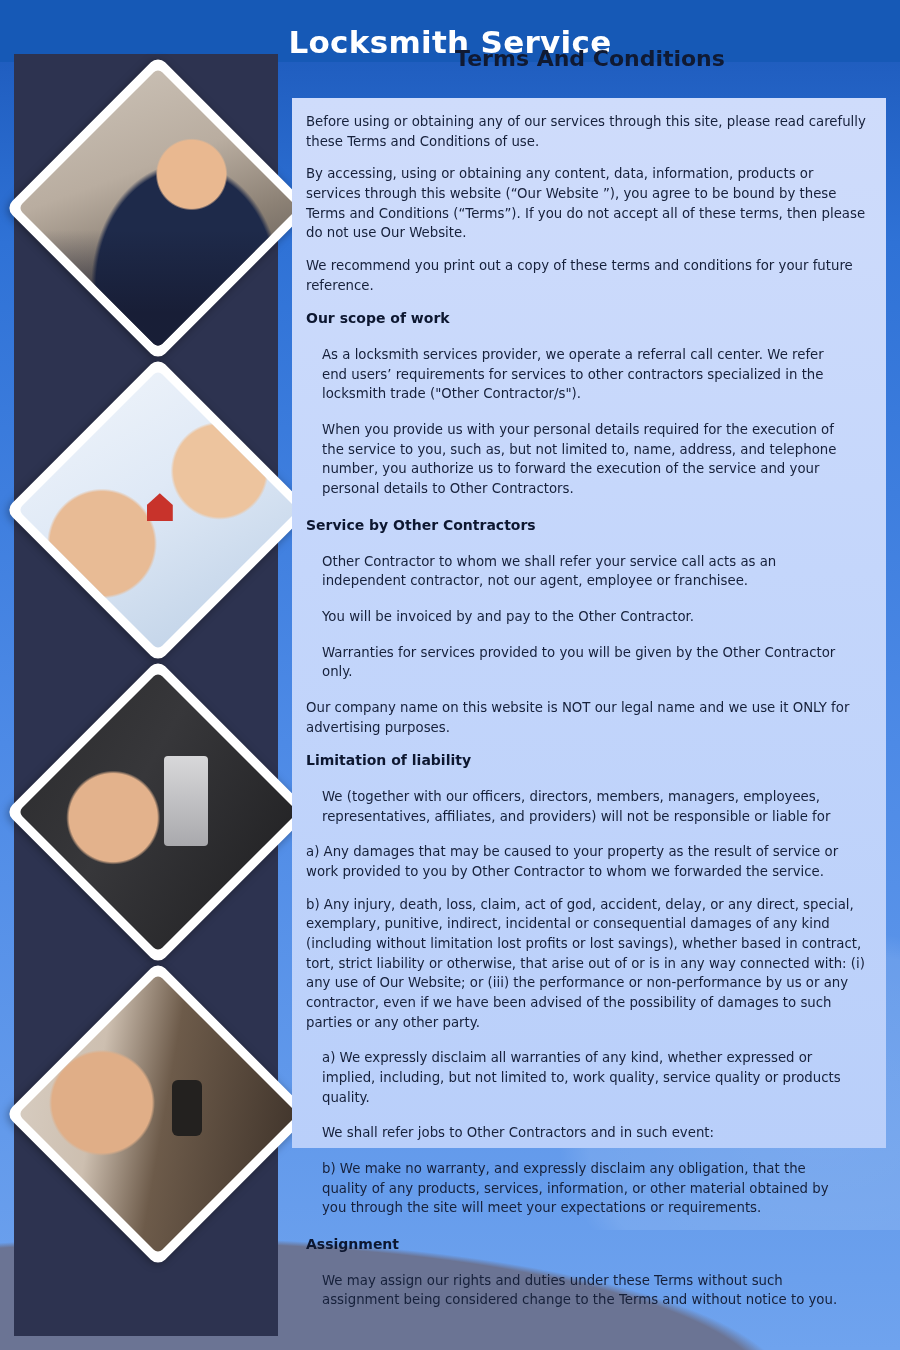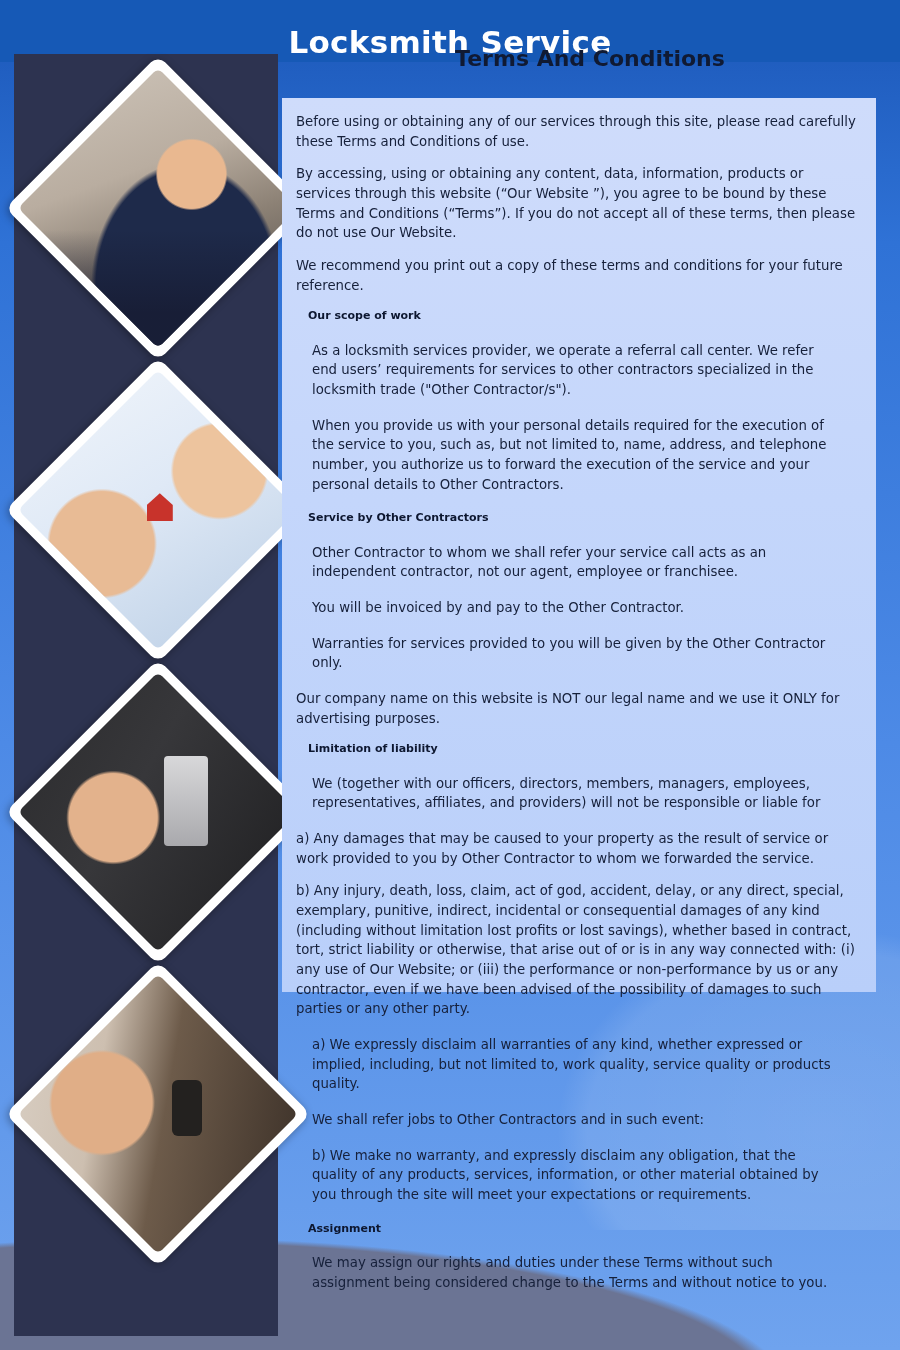--- a/index.html
+++ b/index.html
@@ -158,37 +158,37 @@
     position: absolute;
     left: 55%; top: 38%;
     width: 30px; height: 56px;
     background: #23211f;
     border-radius: 6px;
   }
   
   .content {
     position: absolute;
     top: 98px;
-    left: 282px;
+    left: 292px;
     width: 594px;
-    height: 894px;
+    height: 1050px;
     background: linear-gradient(180deg, #cfdcfb 0%, #c4d6fb 45%, #b9cffa 100%);
     padding: 14px 20px 26px 14px;
     box-sizing: border-box;
     color: #16203a;
     font-size: 13.3px;
     line-height: 1.48;
   }
   .para {
     margin: 0 0 13px 0;
   }
   .sec-head {
-    margin: 0 0 1px 12px;
+    margin: 0 0 1px 0;
     font-weight: bold;
-    font-size: 11px;
+    font-size: 14px;
     color: #0d1730;
   }
   .sec {
     margin-bottom: 13px;
   }
   .sec p {
     margin: 16px;
   }
 </style>
 </head>

